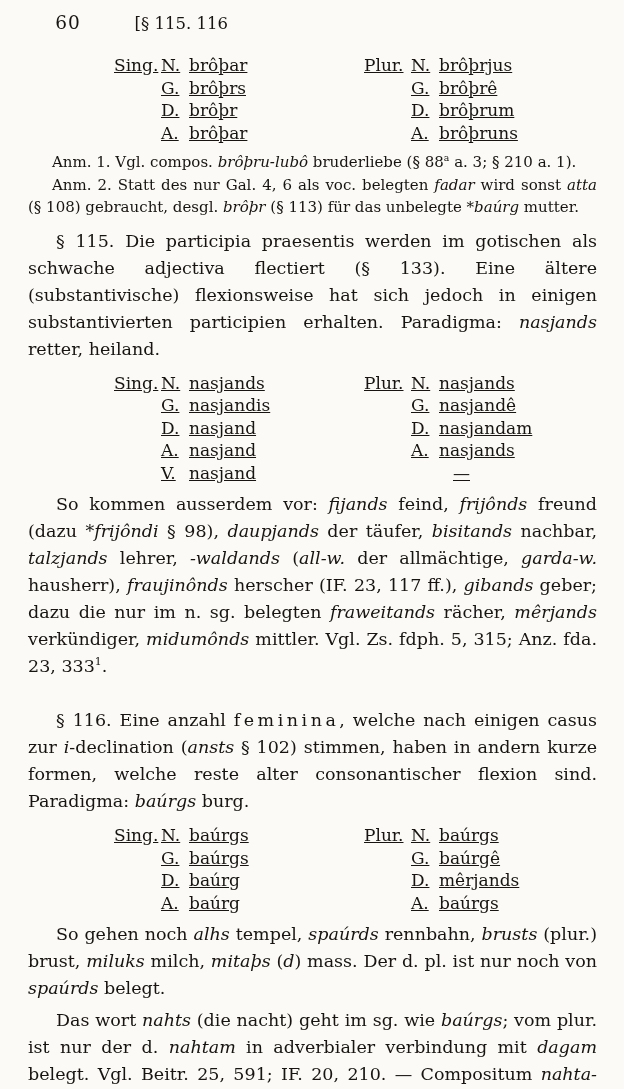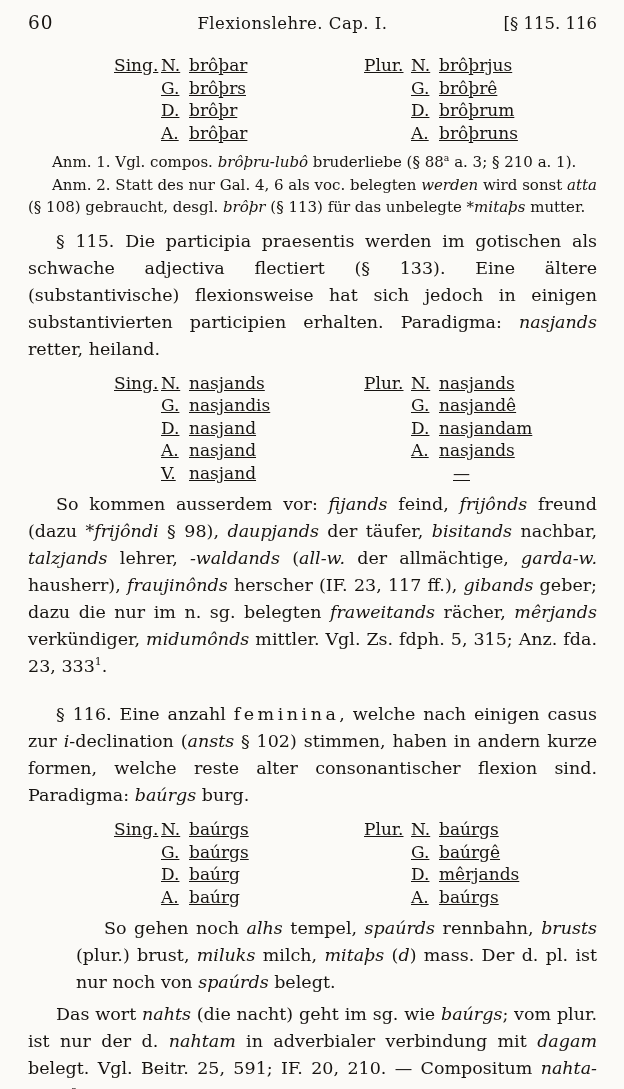--- a/index.html
+++ b/index.html
@@ -7,21 +7,21 @@
     width:624px; height:1089px;
     background:#fbfaf7;
     color:#171411;
     font-family:"DejaVu Serif", serif;
     overflow:hidden;
   }
   .page { padding:12px 27px 0 28px; }
 
   
   .pagehead { display:flex; align-items:baseline; font-size:16.5px; }
-  .pagehead .pageno { width:80px; font-size:18.5px; letter-spacing:1px; }
+  .pagehead .pageno { width:80px; font-size:18.5px; letter-spacing:1px;text-align:center; }
   .pagehead .center { flex:1; text-align:center; letter-spacing:0.5px; }
   .pagehead .right { width:120px; text-align:right; }
 
   
   .paradigm {
     display:flex;
     padding-left:86px;
     font-size:17px;
     line-height:22.5px;
     text-decoration:underline;
@@ -39,33 +39,32 @@
   sup { font-size:0.62em; line-height:0; }
   .it { font-style:italic; }
   .gesperrt { letter-spacing:3.5px; }
 
   
   .paradigm.first   { margin-top:21px; margin-bottom:7px; }
   .anm-block        { margin-top:2px; }
   #p115             { margin-top:9px; }
   .paradigm.second  { margin-top:9px; margin-bottom:7px; }
   #so-kommen        { margin-top:0; }
-  #p116             { margin-top:21px; }
+  #p116             { margin-top:27px; }
   .paradigm.third   { margin-top:9px; margin-bottom:7px; }
-  #so-gehen         { margin-top:4px;margin-left:48px; }
+  #so-gehen         { margin-top:4px; }
   #das-wort         { margin-top:5px; }
 </style>
 </head>
 <body>
 
 <div class="page">
 
   <div class="pagehead">
     <span class="pageno">60</span>
-    <span class="center">Flexionslehre.  Cap. I.</span>
     <span class="right">[§ 115. 116</span>
   </div>
 
   <div class="paradigm first">
     <div class="pcol1">
       <div class="prow">
           <span class="plab">Sing.</span>
           <span class="pcase">N.</span>
           <span class="pform">brôþar</span>
         </div>
@@ -104,21 +103,21 @@
       <div class="prow">
           <span class="plab"></span>
           <span class="pcase">A.</span>
           <span class="pform">brôþruns</span>
         </div>
     </div>
   </div>
 
   <div class="anm-block">
     <p class="anm"><span>Anm. 1.  Vgl. compos. </span><span class="it">brôþru-lubô</span><span> bruderliebe (§ 88</span><sup>a</sup><span> a. 3; § 210 a. 1).</span></p>
-    <p class="anm"><span>Anm. 2.  Statt des nur Gal. 4, 6 als voc. belegten </span><span class="it">werden</span><span> wird sonst </span><span class="it">atta</span><span> (§ 108) gebraucht, desgl. </span><span class="it">brôþr</span><span> (§ 113) für das unbelegte </span><span class="it">*mitaþs</span><span> mutter.</span></p>
+    <p class="anm"><span>Anm. 2.  Statt des nur Gal. 4, 6 als voc. belegten </span><span class="it">fadar</span><span> wird sonst </span><span class="it">atta</span><span> (§ 108) gebraucht, desgl. </span><span class="it">brôþr</span><span> (§ 113) für das unbelegte </span><span class="it">*baúrg</span><span> mutter.</span></p>
   </div>
 
   <p id="p115"><span>§ 115.  Die participia praesentis werden im gotischen als schwache adjectiva flectiert (§ 133).  Eine ältere (substantivische) flexionsweise hat sich jedoch in einigen substantivierten participien erhalten.  Paradigma: </span><span class="it">nasjands</span><span> retter, heiland.</span></p>
 
   <div class="paradigm second">
     <div class="pcol1">
       <div class="prow">
           <span class="plab">Sing.</span>
           <span class="pcase">N.</span>
           <span class="pform">nasjands</span>

